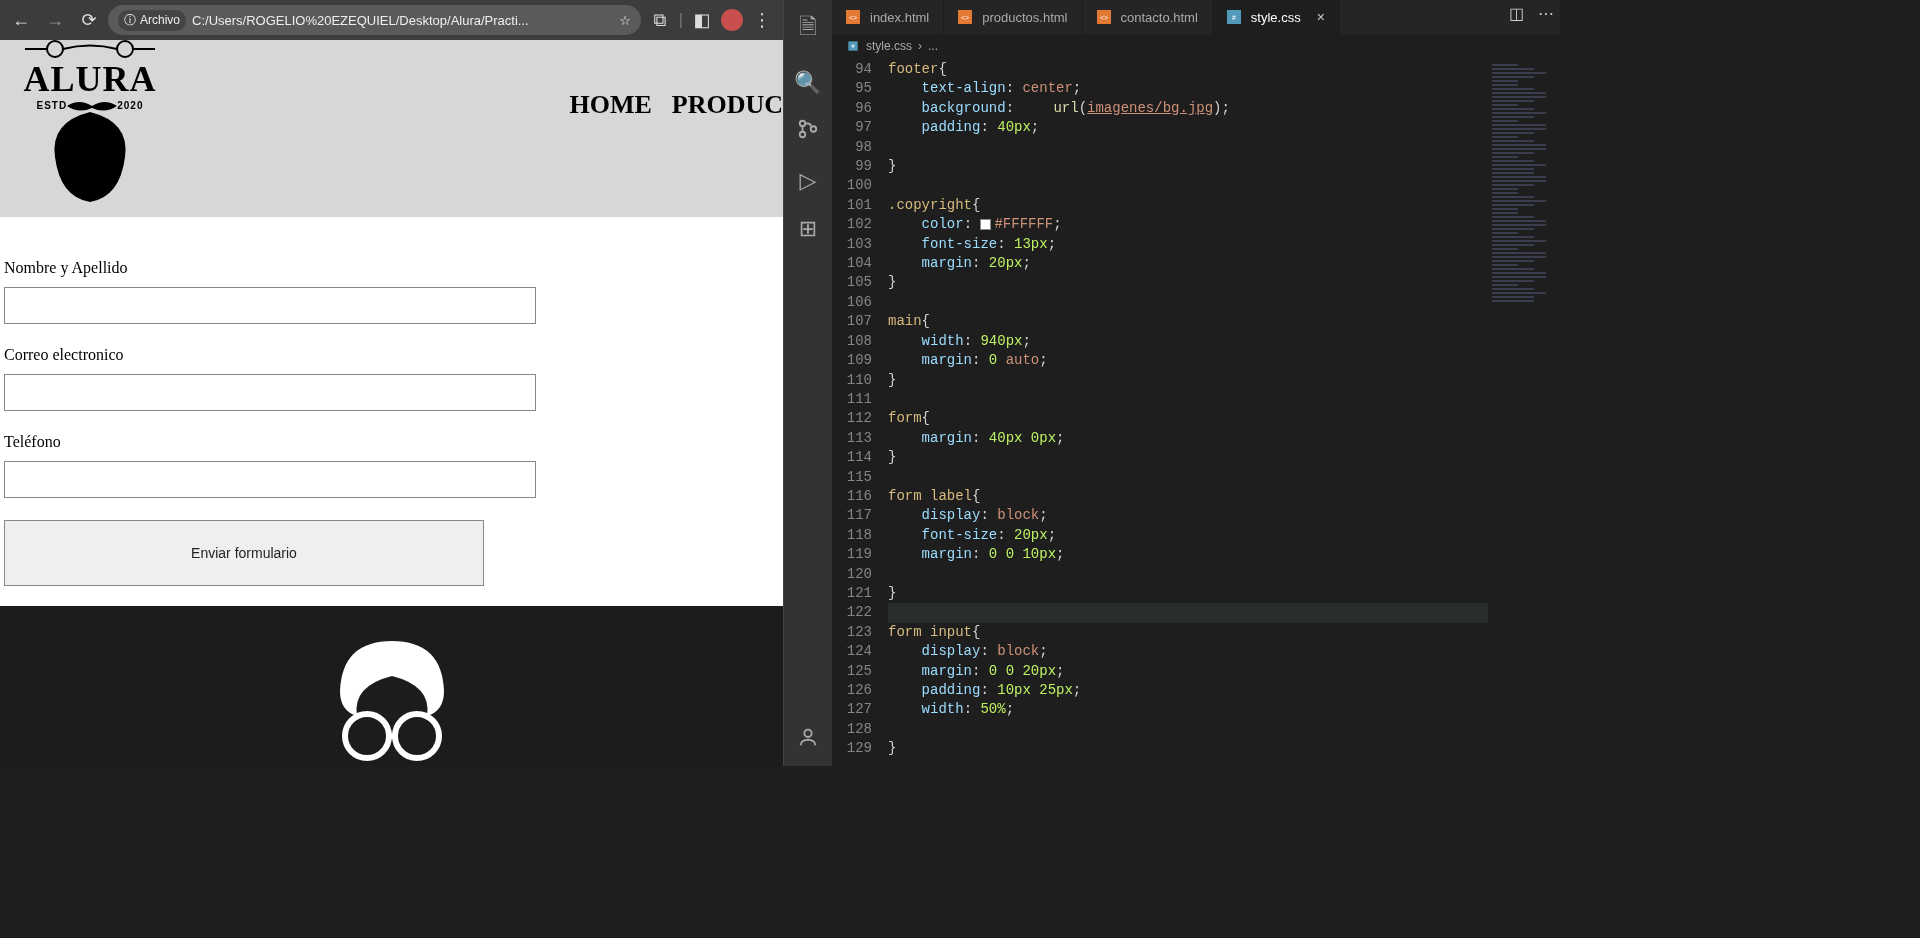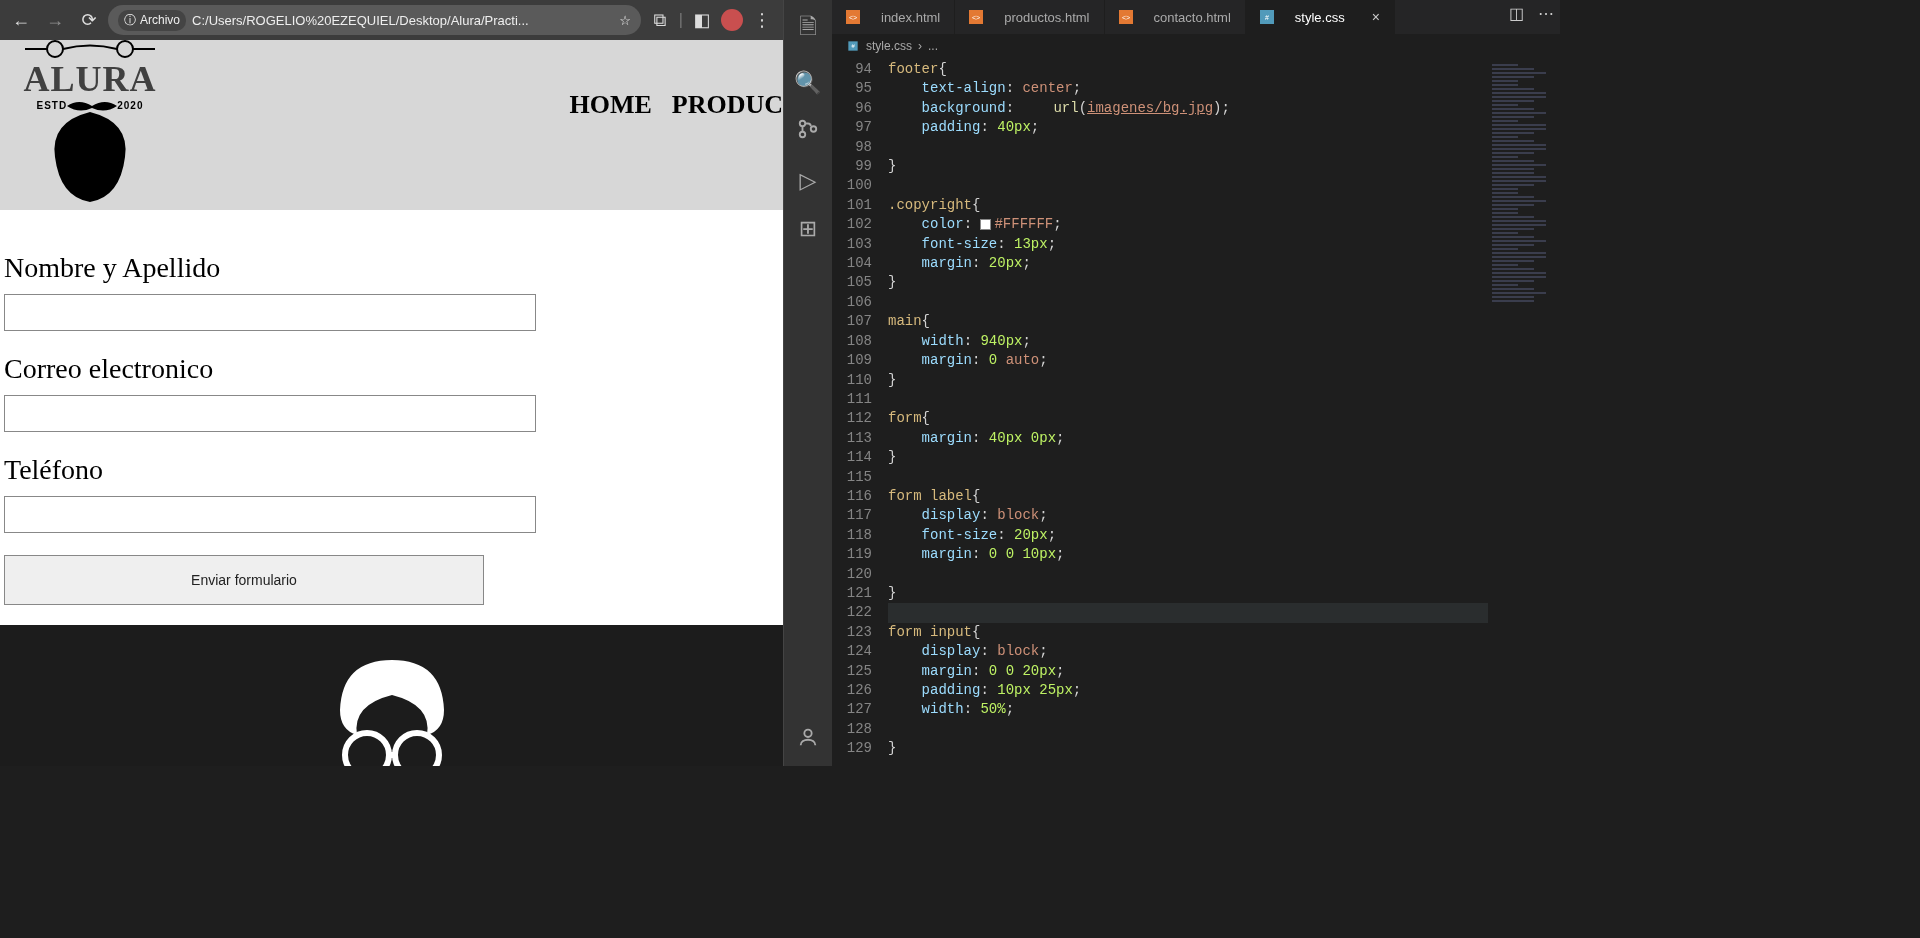--- a/index.html
+++ b/index.html
@@ -65,28 +65,28 @@
 }
 .page-header {
   background: #d7d7d7;
   height: 218px;
   display: flex;
   align-items: flex-start;
   padding: 0 10px;
   position: relative;
 }
 .logo { width: 160px; height: 170px; margin-top: 0; display:flex; flex-direction:column; align-items:center; }
-.logo-top { font-family: Georgia, serif; font-weight: 800; font-size: 36px; color:#404040; letter-spacing:1px; }
+.logo-top { font-family: Georgia, serif; font-weight: 800; font-size: 36px; color:#000000; letter-spacing:1px; }
 .logo-estd { font-size: 10px; font-weight: bold; letter-spacing:1px; display:flex; justify-content:center; width:130px; color:#000; }
 .nav { position:absolute; right:0; top:50px; display:flex; gap:20px; font-family:Georgia,serif; font-weight:bold; font-size:26px; color:#000; overflow:hidden; }
 
 .page-main { background:#fff; padding: 30px 4px 20px 4px; flex:0 0 auto; }
-.page-main label { display:block; font-size:28px; font-family: "Times New Roman", serif; color:#000; margin:12px 0 10px; }
+.page-main label { display:block; font-size:16px; font-family: "Times New Roman", serif; color:#000; margin:12px 0 10px; }
 .page-main input[type=text] { display:block; width: 532px; padding:10px 10px; margin:0 0 22px; border:1px solid #888; background:#fff; }
-.page-main button.submit { width:480px; padding:16px; border:1px solid #888; background:#efefef; font-size:14px; color:#222; }
+.page-main button.submit { width:480px; padding:24px; border:1px solid #888; background:#efefef; font-size:14px; color:#222; }
 
 .page-footer { background:#1c1c1c; flex:1; display:flex; justify-content:center; padding-top:30px; }
 
 
 .vscode {
   flex: 1;
   background: #1e1e1e;
   display: flex;
   flex-direction: column;
   position: relative;
@@ -102,21 +102,21 @@
   align-items: center;
   padding-top: 10px;
   gap: 22px;
   color: #aaa;
   font-size: 22px;
 }
 .activity-bar .bottom { margin-top:auto; margin-bottom:12px; }
 
 .editor-zone { flex:1; display:flex; flex-direction:column; overflow:hidden; }
 .tabs { height: 34px; background:#252526; display:flex; align-items:stretch; }
-.tab { display:flex; align-items:center; gap:21px; padding:0 14px; color:#aaa; font-size:13px; border-right:1px solid #1e1e1e; }
+.tab { display:flex; align-items:center; gap:10px; padding:0 14px; color:#aaa; font-size:13px; border-right:1px solid #1e1e1e; }
 .tab svg { flex:none; }
 .tab.active { background:#1e1e1e; color:#fff; }
 .tab .close { margin-left:6px; font-size:14px; color:#ccc; }
 
 .breadcrumb { height:24px; display:flex; align-items:center; gap:6px; padding:0 14px; font-size:12px; color:#aaa; }
 .breadcrumb svg { flex:none; }
 
 .editor { flex:1; display:flex; font-family: Consolas, "Courier New", monospace; font-size:14px; line-height:19.4px; position:relative; }
 .gutter { width:56px; text-align:right; color:#858585; padding-right:16px; padding-top:2px; user-select:none; }
 .code { flex:1; padding-top:2px; white-space:pre; color:#d4d4d4; overflow:hidden; }

